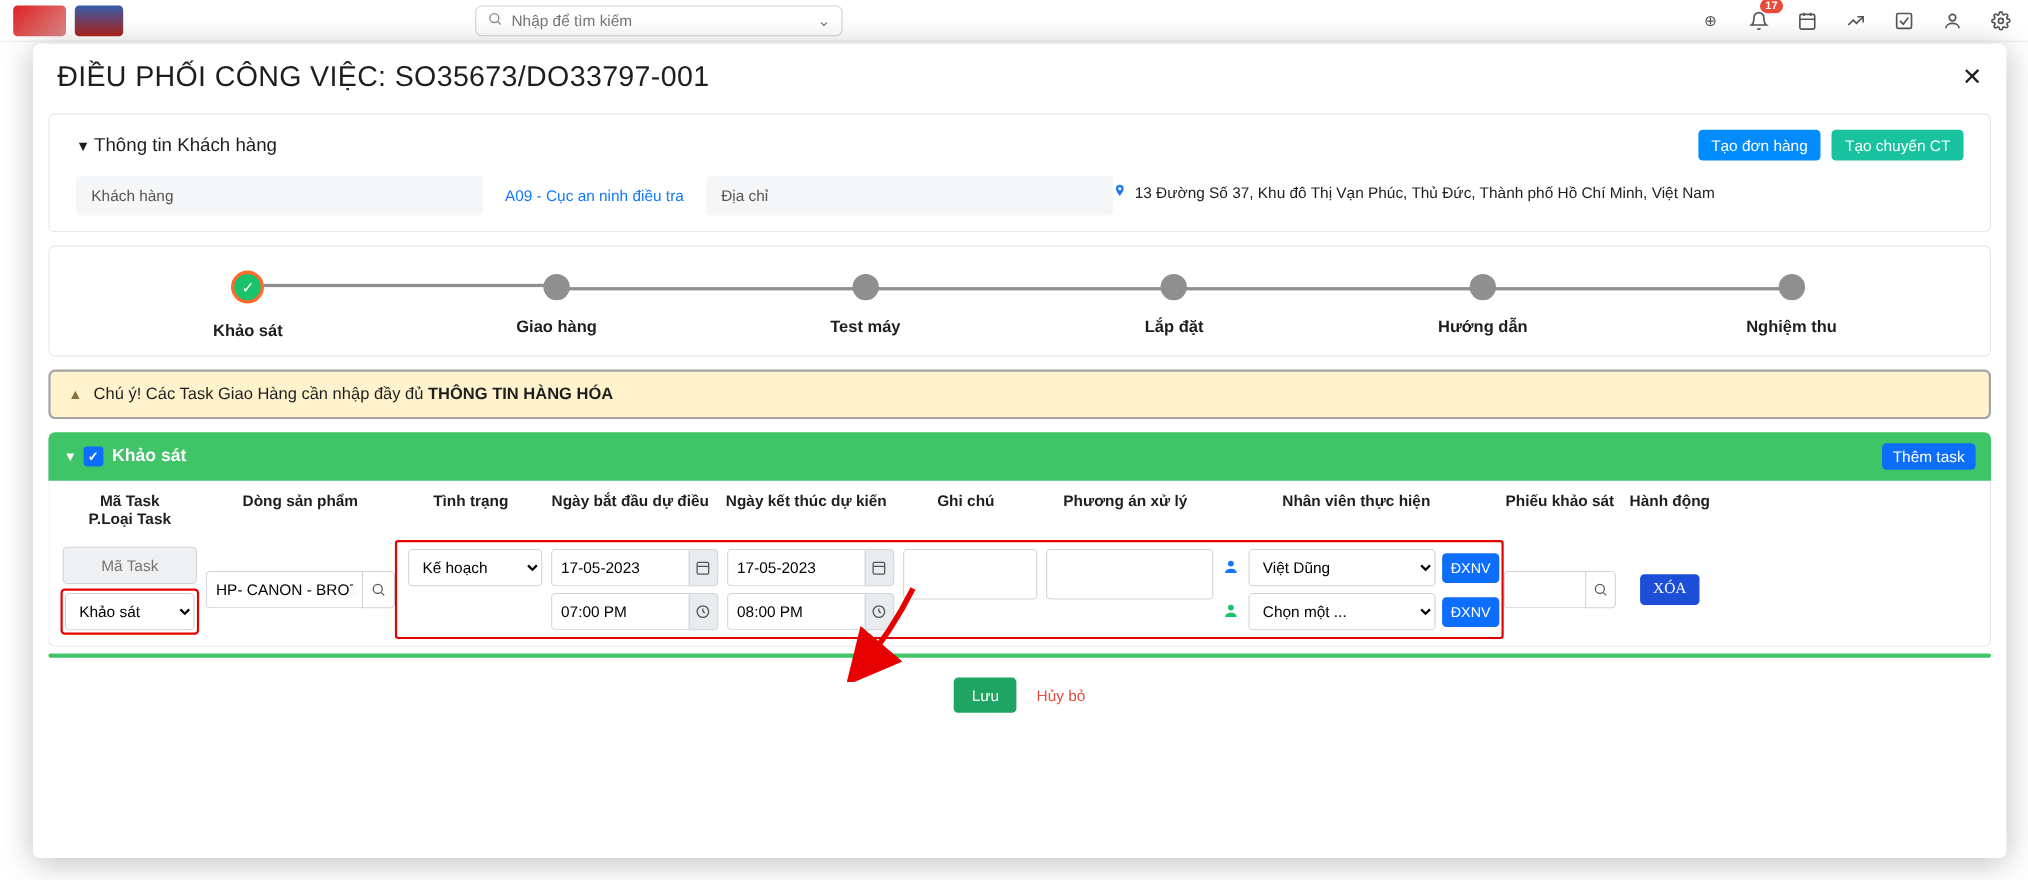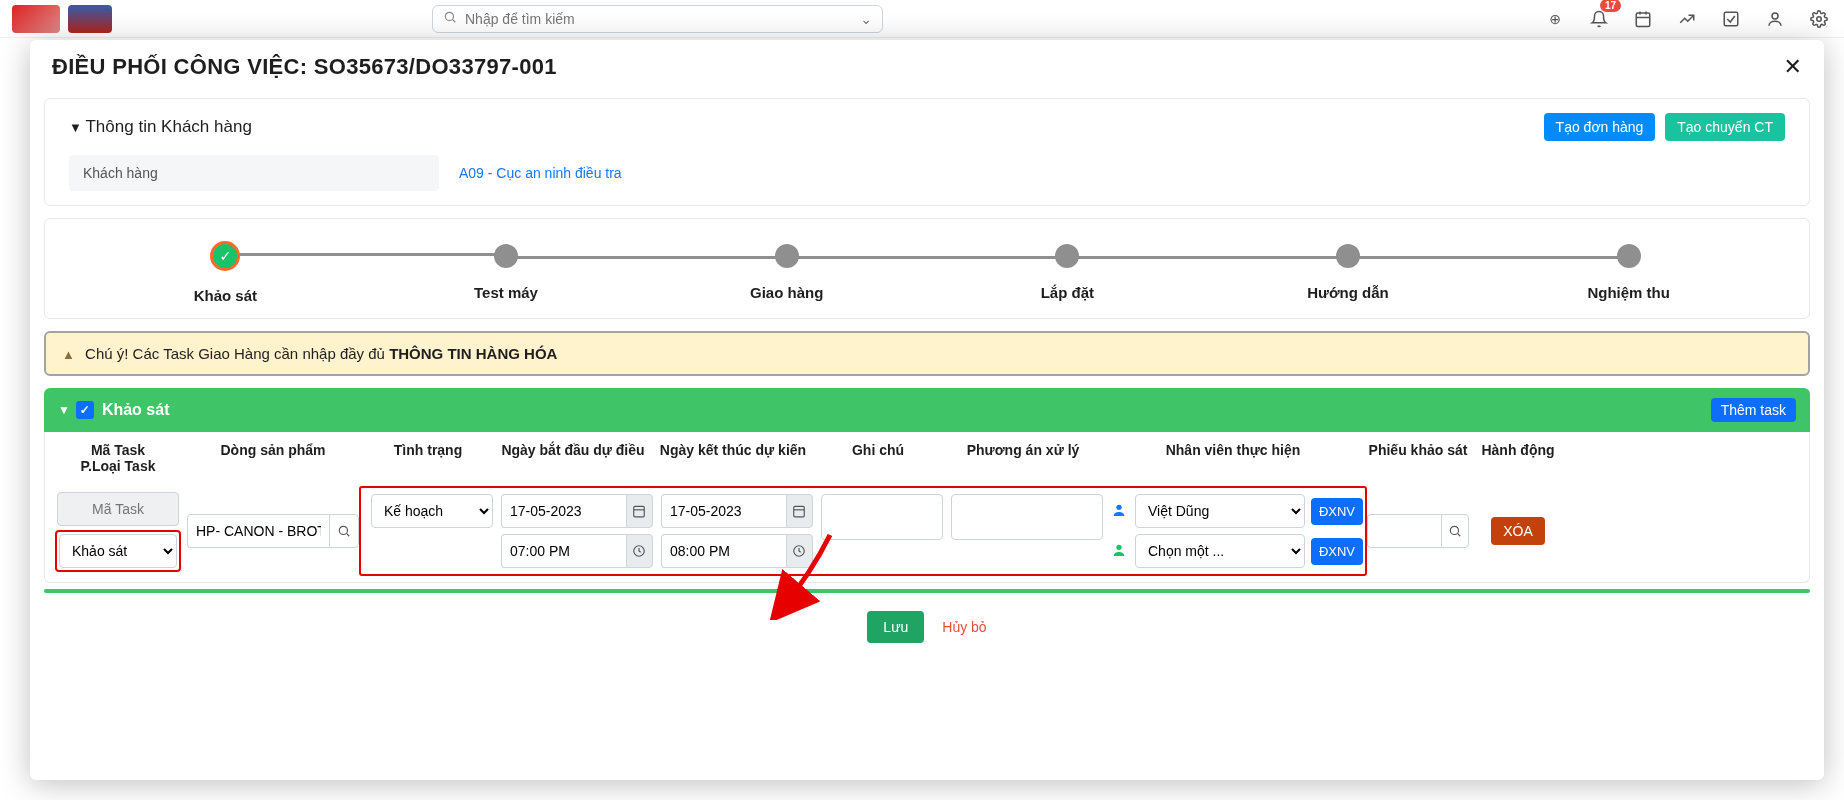--- a/index.html
+++ b/index.html
@@ -2,42 +2,42 @@
 <html><head>
 <meta charset="utf-8">
 <style>
   * { box-sizing: border-box; font-family: Arial, Helvetica, sans-serif; }
   body { margin:0; background:#fff; font-size:14px; color:#1e1e1e; position:relative; width:1844px; height:800px; overflow:hidden; }
 
   
   .topbar { height:38px; display:flex; align-items:center; padding:0 12px; border-bottom:1px solid #eee; }
   .topbar .logo1 { width:48px; height:28px; background:linear-gradient(135deg,#d22,#d88); border-radius:4px;}
   .topbar .logo2 { width:44px; height:28px; margin-left:8px; background:linear-gradient(#345caa,#b0231c); border-radius:4px;}
-  .topbar .search { margin-left:320px; width:451px; height:28px; border:1px solid #ced4da; border-radius:6px; display:flex; align-items:center; padding:0 10px; color:#777; }
+  .topbar .search { margin-left:320px; width:334px; height:28px; border:1px solid #ced4da; border-radius:6px; display:flex; align-items:center; padding:0 10px; color:#777; }
   .topbar .sp { flex:1; }
   .topbar .tool { width:26px; height:26px; margin-left:18px; color:#555; display:flex; align-items:center; justify-content:center; position:relative;}
   .topbar .badge-n { position:absolute; top:-7px; right:-9px; background:#e74c3c; color:#fff; font-size:10px; padding:1px 5px; border-radius:8px; font-weight:bold;}
 
   .modal-overlay { position:absolute; top:40px; left:30px; right:20px; bottom:20px; }
   .modal { background:#fff; border-radius:6px; box-shadow:0 4px 30px rgba(0,0,0,0.25); height:100%; display:flex; flex-direction:column; }
   .modal-head { display:flex; align-items:center; padding:14px 22px 6px; }
-  .modal-title { font-size:22px; font-weight:700; letter-spacing:.3px; }
+  .modal-title { font-size:26px; font-weight:400; letter-spacing:.3px; }
   .modal-close { margin-left:auto; font-size:22px; cursor:pointer; }
 
   .modal-body { padding:0 14px 12px; overflow:auto; }
 
   .card { border:1px solid #e4e7eb; border-radius:6px; padding:14px 24px; margin-top:12px; background:#fff; }
   .card .sec-head { display:flex; align-items:center; }
   .sec-title { font-size:17px; font-weight:500; }
   .sec-title::before { content:"▼ "; font-size:13px; }
   .btn { border:none; border-radius:4px; padding:6px 12px; font-size:14px; color:#fff; cursor:pointer; }
   .btn-blue { background:#008cff; }
   .btn-teal { background:#19c3a0; }
   .btn-green { background:#1fa463; padding:8px 16px; }
-  .btn-red { background:#c2410c; }
+  .btn-red { background:#1d4ed8;font-family:Liberation Serif, serif; }
   .btn-gap { margin-left:6px; }
 
   .cust-grid { display:flex; gap:20px; margin-top:14px; }
   .lbl-box { background:#f5f6f8; border-radius:4px; padding:10px 14px; width:370px; color:#555; }
   .link { color:#1677ff; }
   .addr-wrap { flex:1; display:flex; }
   .addr-lbl { background:#f5f6f8; border-radius:4px; padding:10px 14px; width:370px; color:#555; }
   .addr-val { flex:1; padding-top:6px;}
   .pin { color:#1677ff; margin-right:4px;}
 
@@ -168,39 +168,50 @@
         <div class="sec-head">
           <div class="sec-title">Thông tin Khách hàng</div>
           <div style="margin-left:auto">
             <button class="btn btn-blue">Tạo đơn hàng</button>
             <button class="btn btn-teal btn-gap">Tạo chuyến CT</button>
           </div>
         </div>
         <div class="cust-grid">
           <div class="lbl-box">Khách hàng</div>
           <div class="link" style="padding-top:10px;">A09 - Cục an ninh điều tra</div>
+          <div class="addr-wrap">
+            <div class="addr-lbl">Địa chỉ</div>
+            <div class="addr-val">
+              <span class="pin">
+                <svg width="12" height="14" viewBox="0 0 24 24" fill="#1677ff">
+                    <path d="M12 2C8 2 5 5 5 9c0 5 7 13 7 13s7-8 7-13c0-4-3-7-7-7zm0 10a3 3 0 110-6 3 3 0 010 6z"></path>
+                  </svg>
+              </span>
+              <span>13 Đường Số 37, Khu đô Thị Vạn Phúc, Thủ Đức, Thành phố Hồ Chí Minh, Việt Nam</span>
+            </div>
+          </div>
         </div>
       </div>
 
       <div class="stepper-card">
         <div class="stepper">
           <div class="step done">
               <div class="dot">✓</div>
               <div class="line"></div>
               <div class="lbl">Khảo sát</div>
             </div>
           <div class="step">
               <div class="dot"></div>
               <div class="line"></div>
+              <div class="lbl">Giao hàng</div>
+            </div>
+          <div class="step">
+              <div class="dot"></div>
+              <div class="line"></div>
               <div class="lbl">Test máy</div>
-            </div>
-          <div class="step">
-              <div class="dot"></div>
-              <div class="line"></div>
-              <div class="lbl">Giao hàng</div>
             </div>
           <div class="step">
               <div class="dot"></div>
               <div class="line"></div>
               <div class="lbl">Lắp đặt</div>
             </div>
           <div class="step">
               <div class="dot"></div>
               <div class="line"></div>
               <div class="lbl">Hướng dẫn</div>

